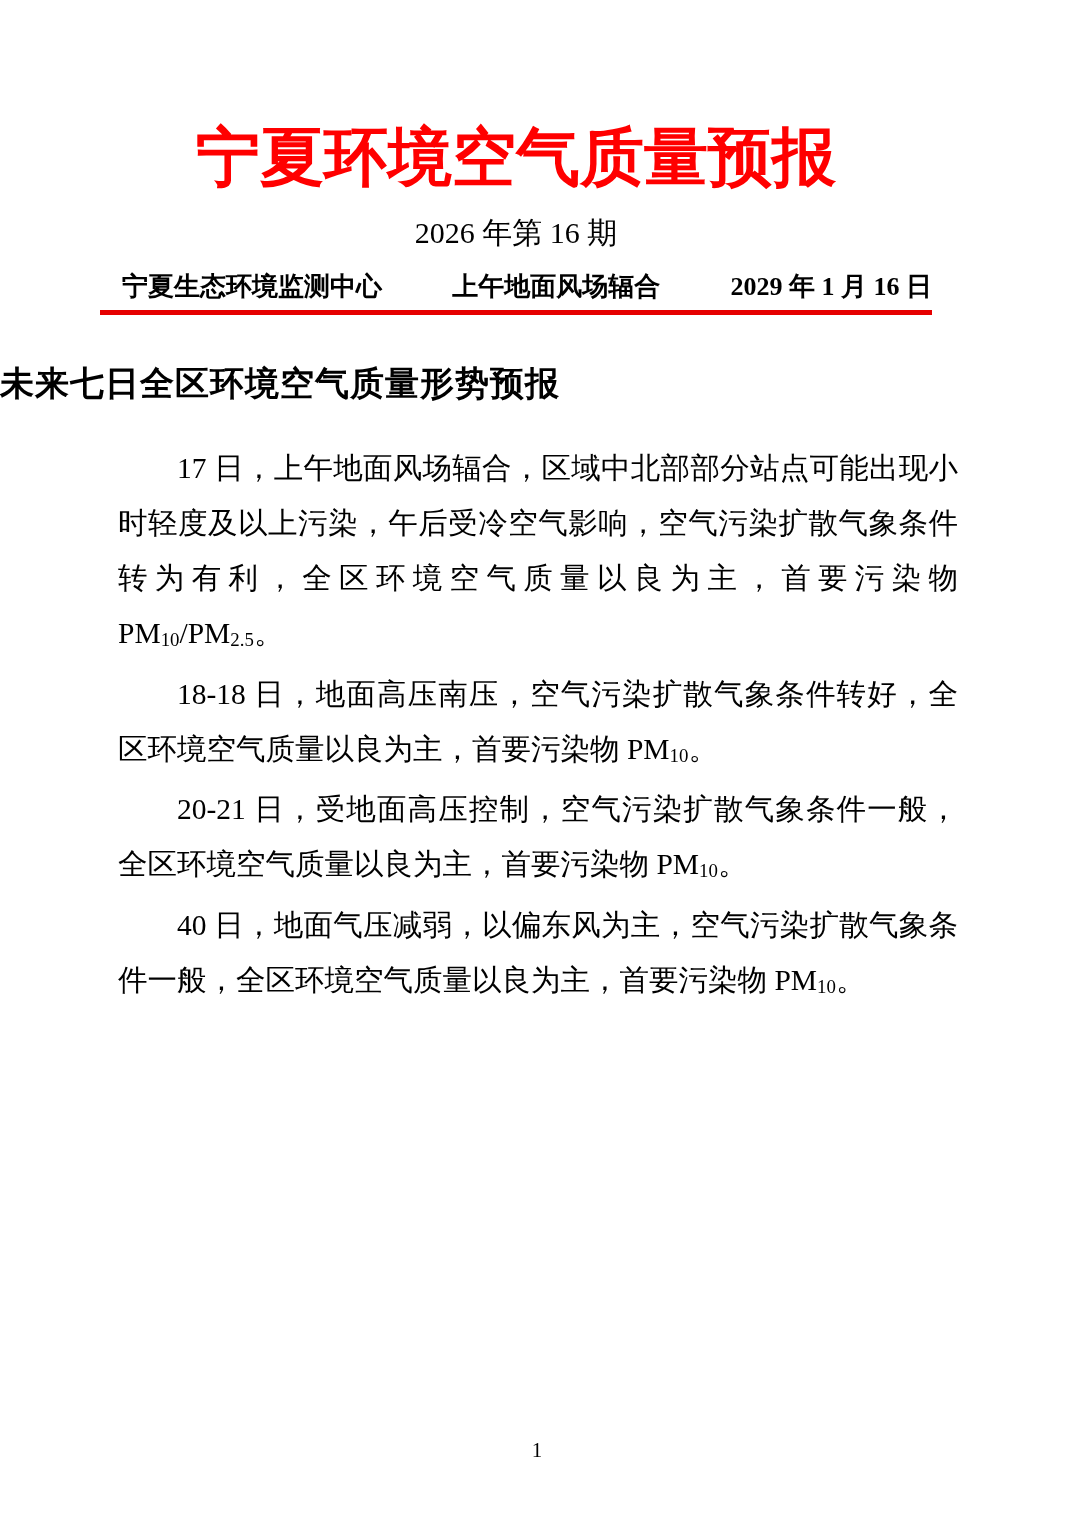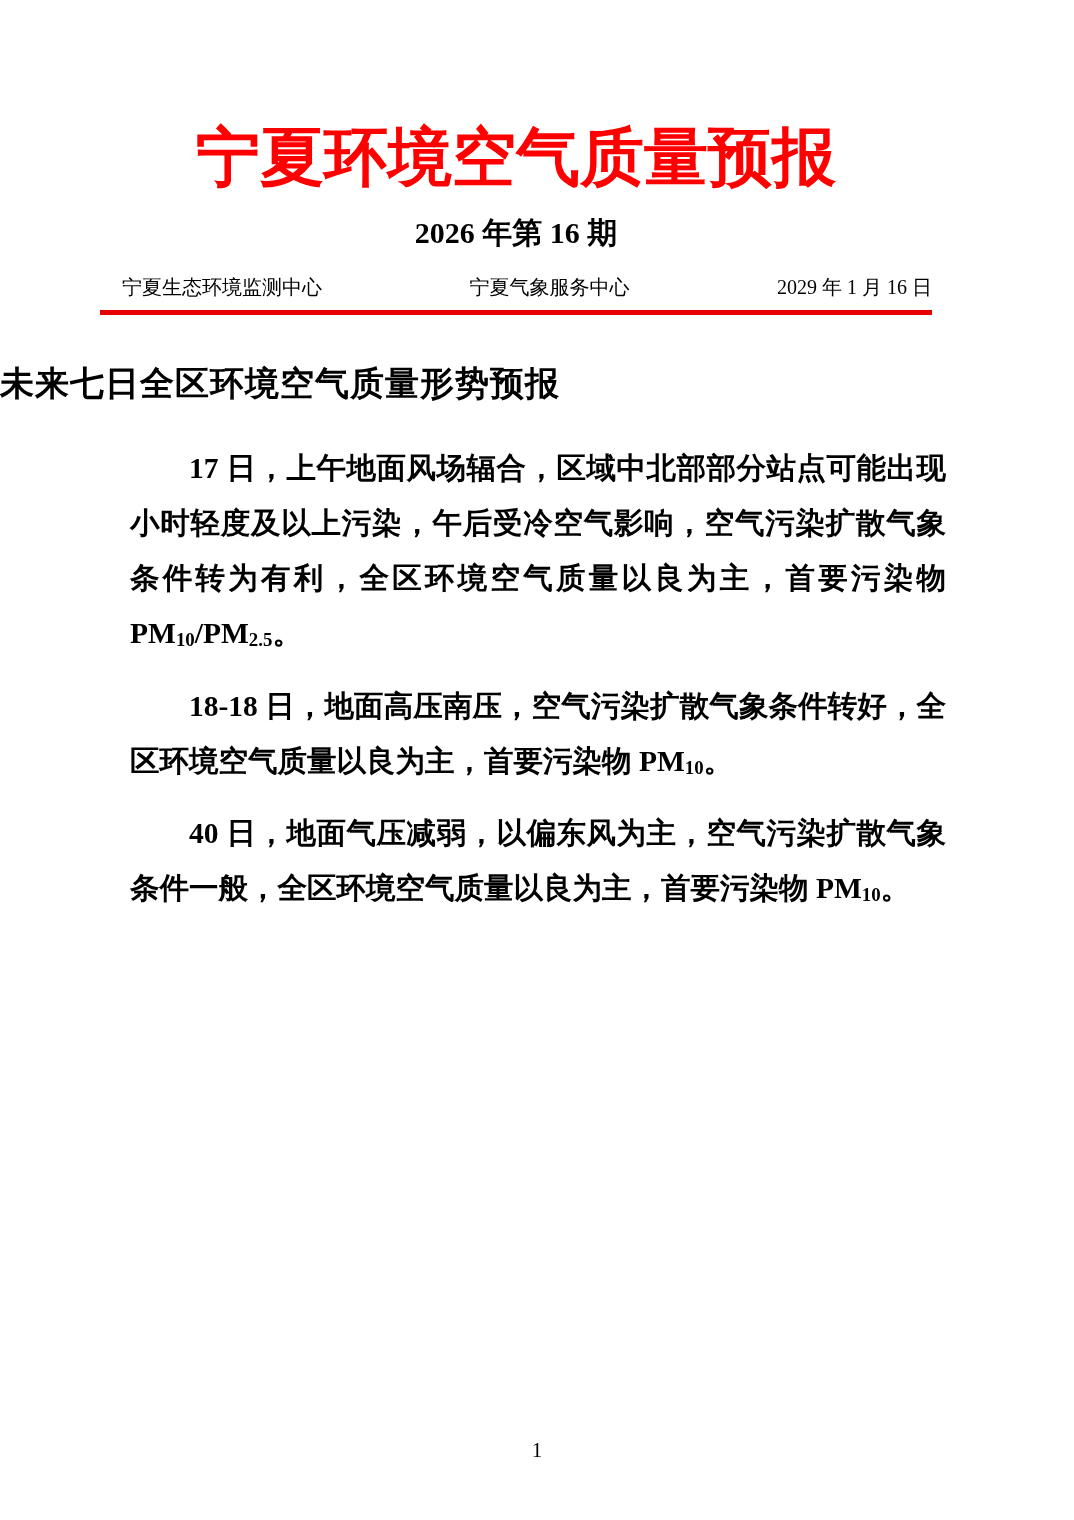--- a/index.html
+++ b/index.html
@@ -28,31 +28,31 @@
     font-size: 64px;
     line-height: 92px;
     font-weight: bold;
     font-family: "Liberation Serif", "DejaVu Serif", serif;
   }
   .issue-line {
     margin-top: 12px;
     text-align: center;
     font-size: 30px;
     line-height: 34px;
-    font-weight: bold;
+    font-weight: normal;
   }
   .issuer-row {
     display: flex;
     justify-content: space-between;
     align-items: center;
     margin-top: 22px;
     padding-left: 22px;
-    font-size: 20px;
+    font-size: 26px;
     line-height: 30px;
-    font-weight: normal;
+    font-weight: bold;
   }
   .red-rule {
     margin-top: 8px;
     height: 5px;
     width: 100%;
   }
   .section-heading {
     margin: 46px 0 0 0;
     text-align: left;
     font-size: 34px;
@@ -61,23 +61,22 @@
     font-family: "Liberation Sans", "DejaVu Sans", sans-serif;
     letter-spacing: 1px;
   }
   .body-text {
     margin: 36px 116px 0 118px;
     font-size: 29.5px;
     line-height: 55px;
     text-align: justify;
   }
   .body-text p {
-    margin: 12px;
+    margin: 0;
     text-indent: 2em;
-    font-weight: bold;
   }
   .sub {
     font-size: 0.64em;
     vertical-align: -0.14em;
   }
   .page-number {
     position: absolute;
     left: 0;
     bottom: 58px;
     width: 100%;
@@ -91,32 +90,33 @@
 
 <div class="page">
 
   <header class="masthead">
     <h1 class="doc-title" style="color: rgb(255, 0, 0); text-align: center;">宁夏环境空气质量预报</h1>
 
     <div class="issue-line">2026 年第 16 期</div>
 
     <div class="issuer-row">
       <span>宁夏生态环境监测中心</span>
-      <span>宁夏气象服务中心</span>
+      <span>上午地面风场辐合</span>
       <span>2029 年 1 月 16 日</span>
     </div>
 
     <div class="red-rule" style="background: rgb(230, 0, 0);"></div>
   </header>
 
   <main>
     <h2 class="section-heading">未来七日全区环境空气质量形势预报</h2>
 
     <section class="body-text" id="paragraphs">
         <p><span>17 日，上午地面风场辐合，区域中北部部分站点可能出现小时轻度及以上污染，午后受冷空气影响，空气污染扩散气象条件转为有利，全区环境空气质量以良为主，首要污染物 PM</span><span class="sub">10</span><span>/PM</span><span class="sub">2.5</span><span>。</span></p>
         <p><span>18-18 日，地面高压南压，空气污染扩散气象条件转好，全区环境空气质量以良为主，首要污染物 PM</span><span class="sub">10</span><span>。</span></p>
+        <p><span>20-21 日，受地面高压控制，空气污染扩散气象条件一般，全区环境空气质量以良为主，首要污染物 PM</span><span class="sub">10</span><span>。</span></p>
         <p><span>40 日，地面气压减弱，以偏东风为主，空气污染扩散气象条件一般，全区环境空气质量以良为主，首要污染物 PM</span><span class="sub">10</span><span>。</span></p>
       </section>
   </main>
 
   <footer class="page-number">1</footer>
 
 </div>
 
 </body></html>

